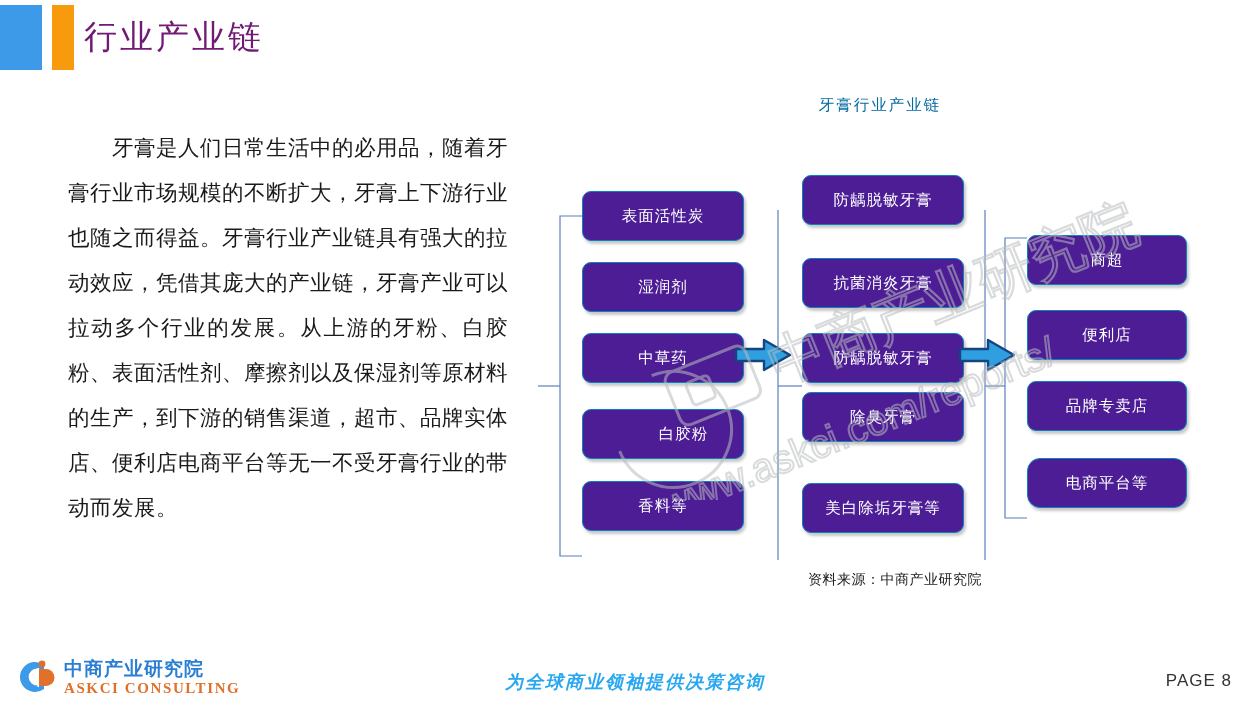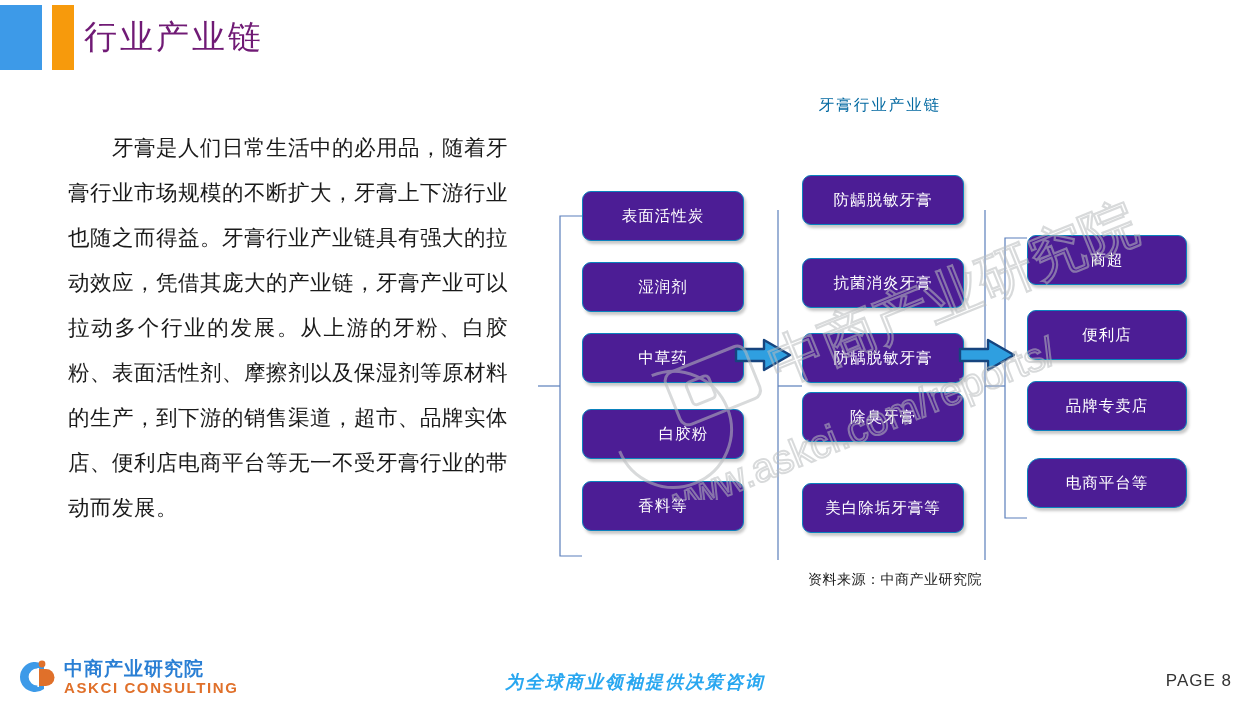--- a/index.html
+++ b/index.html
@@ -134,21 +134,21 @@
     letter-spacing: 1px;
     font-weight: bold;
     font-family: "DejaVu Sans", "Liberation Sans", sans-serif;
     line-height: 21px;
   }
   .logo-en {
     font-size: 15px;
     color: #e0702a;
     letter-spacing: 1.6px;
     font-weight: bold;
-    font-family: Liberation Sans, sans-serif;
+    font-family: Liberation Serif, serif;
     line-height: 18px;
   }
   .footer-slogan {
     position: absolute;
     left: 505px; top: 670px;
     font-size: 18px;
     color: #29a7f0;
     font-style: italic;
     font-weight: bold;
     letter-spacing: 2px;

